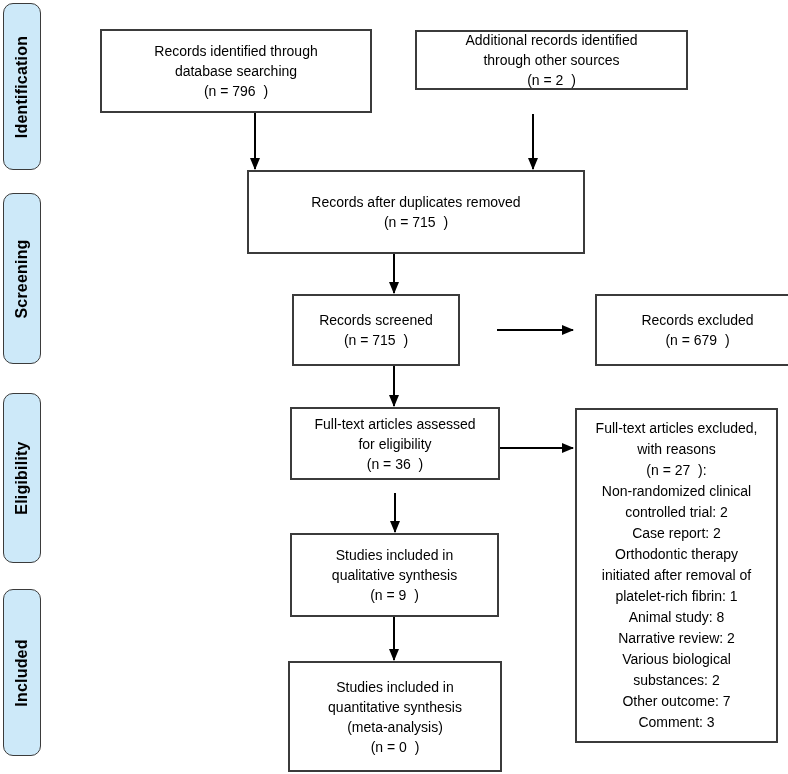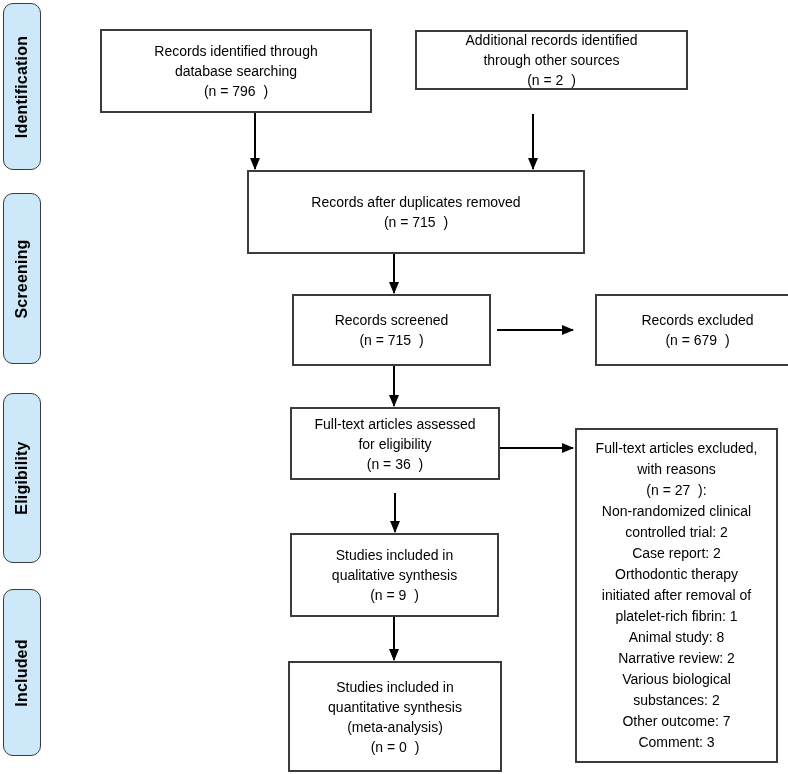--- a/index.html
+++ b/index.html
@@ -92,31 +92,31 @@
 database searching
 (n = 796  )</div>
 
   <div class="flow-box" style="left:415px; top:30px; width:273px; height:60px;">Additional records identified
 through other sources
 (n = 2  )</div>
 
   <div class="flow-box" style="left:227px; top:170px; width:338px; height:84px;margin-left:20px;">Records after duplicates removed
 (n = 715  )</div>
 
-  <div class="flow-box" style="left:292px; top:294px; width:199px; height:72px;text-align:center;">Records screened
+  <div class="flow-box" style="left:292px; top:294px; width:168px; height:72px;text-align:center;">Records screened
 (n = 715  )</div>
 
   <div class="flow-box" style="left:595px; top:294px; width:205px; height:72px;">Records excluded
 (n = 679  )</div>
 
   <div class="flow-box" style="left:290px; top:407px; width:210px; height:73px;">Full-text articles assessed
 for eligibility
 (n = 36  )</div>
 
-  <div class="flow-box tall" style="left:575px; top:408px; width:203px; height:335px;margin-top:20px;">Full-text articles excluded,
+  <div class="flow-box tall" style="left:575px; top:408px; width:203px; height:335px;">Full-text articles excluded,
 with reasons
 (n = 27  ):
 Non-randomized clinical
 controlled trial: 2
 Case report: 2
 Orthodontic therapy
 initiated after removal of
 platelet-rich fibrin: 1
 Animal study: 8
 Narrative review: 2

